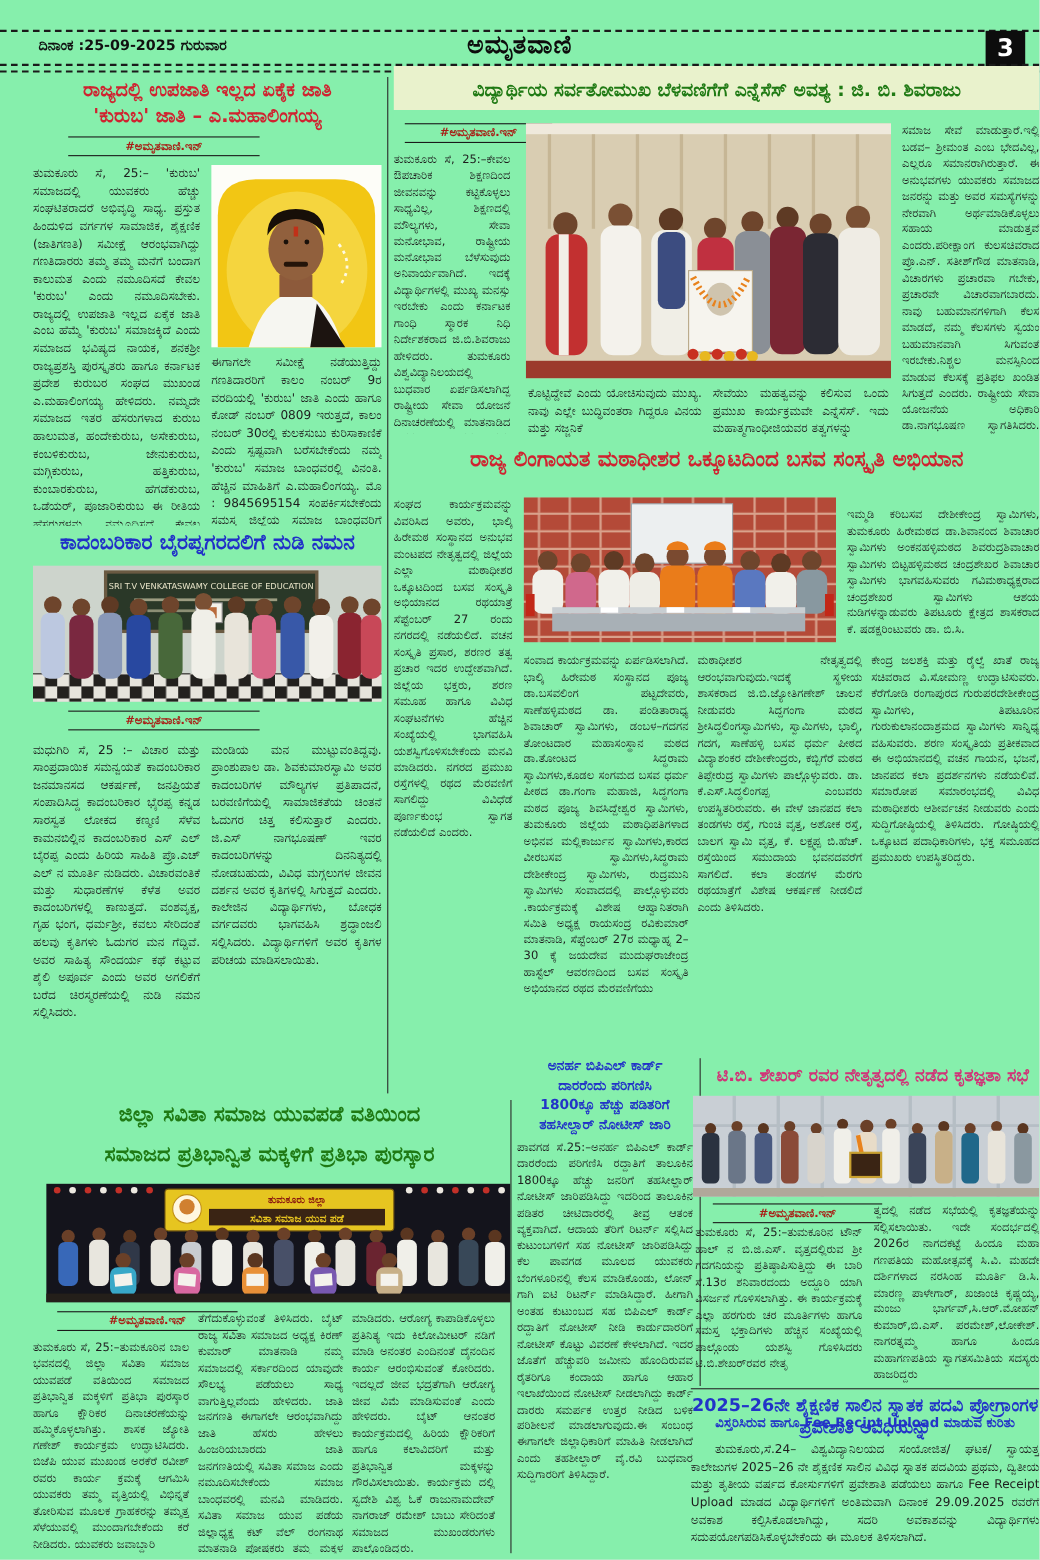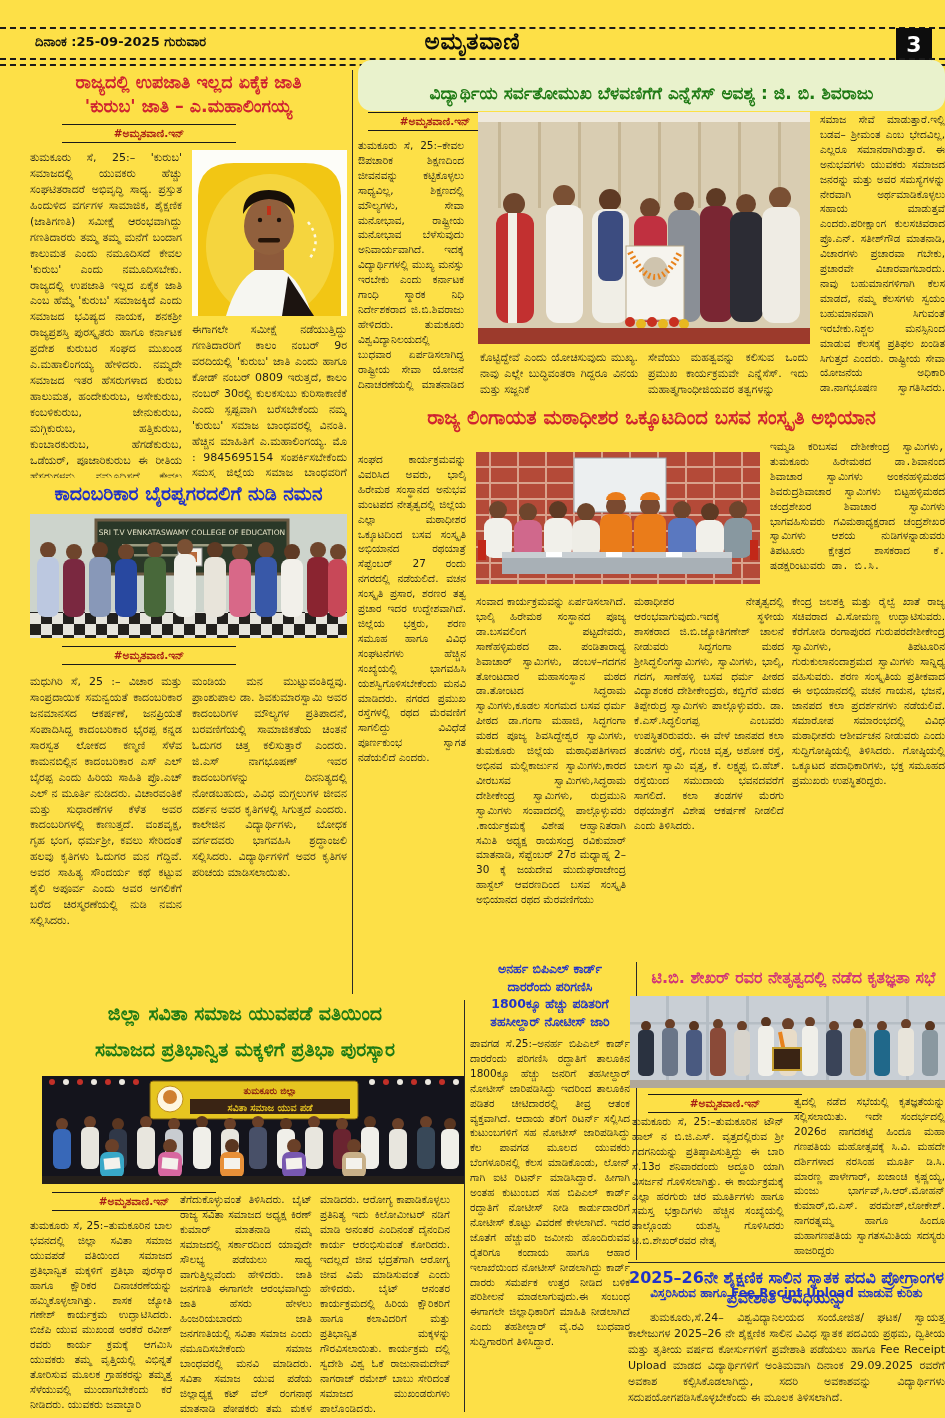--- a/index.html
+++ b/index.html
@@ -1,16 +1,16 @@
 <!DOCTYPE html>
 <html><head>
 <meta charset="utf-8">
 <style>
   html,body{margin:0;padding:0;background:#e8e8e8;}
-  .page{position:relative;width:945px;height:1418px;background:#fde047;overflow:hidden;
+  .page{position:relative;width:945px;height:1418px;background:#86efac;overflow:hidden;
         font-family:"DejaVu Sans","Liberation Sans",sans-serif;color:#151515;}
   .abs{position:absolute;}
   .dash{border-top:2.5px dashed #1a1a1a;height:0;}
   .dateline{font-size:13px;font-weight:bold;color:#111;}
   .masthead{font-size:23px;font-weight:bold;color:#0d0d0d;text-align:center;letter-spacing:1px;}
   .pagebox{background:#0d0d0d;color:#fff;font-size:22px;font-weight:bold;text-align:center;line-height:34px;}
   .tag{color:#a81d15;font-weight:bold;font-size:10.5px;text-align:center;
        border-top:1.5px solid #1a1a1a;border-bottom:1.5px solid #1a1a1a;padding:2px 2px;}
   .hl{font-weight:bold;text-align:center;line-height:1.25;}
   .hl-red{color:#cf2330;}
@@ -102,21 +102,21 @@
       <circle cx="308" cy="38" r="8" fill="#6e452c"></circle>
         <rect x="298" y="45" width="19" height="58" rx="8" fill="#c84858"></rect>
     </g>
   </svg>
   <div class="abs tag" style="left:62px;top:646px;width:170px;">#ಅಮೃತವಾಣಿ.ಇನ್</div>
   <div class="abs col" style="left:30px;top:674px;width:152px;height:320px;">ಮಧುಗಿರಿ ಸೆ, 25 :– ವಿಚಾರ ಮತ್ತು ಸಾಂಪ್ರದಾಯಿಕ ಸಮನ್ವಯತೆ ಕಾದಂಬರಿಕಾರ ಜನಮಾನಸದ ಆಕರ್ಷಣೆ, ಜನಪ್ರಿಯತೆ ಸಂಪಾದಿಸಿದ್ದ ಕಾದಂಬರಿಕಾರ ಭೈರಪ್ಪ ಕನ್ನಡ ಸಾರಸ್ವತ ಲೋಕದ ಕಣ್ಮಣಿ ಸೆಳೆವ ಕಾಮನಬಿಲ್ಲಿನ ಕಾದಂಬರಿಕಾರ ಎಸ್ ಎಲ್ ಬೈರಪ್ಪ ಎಂದು ಹಿರಿಯ ಸಾಹಿತಿ ಪ್ರೊ.ಎಚ್ ಎಲ್ ನ ಮೂರ್ತಿ ನುಡಿದರು. ವಿಚಾರವಂತಿಕೆ ಮತ್ತು ಸುಧಾರಣೆಗಳ ಕೆಳೆತ ಅವರ ಕಾದಂಬರಿಗಳಲ್ಲಿ ಕಾಣುತ್ತದೆ. ವಂಶವೃಕ್ಷ, ಗೃಹ ಭಂಗ, ಧರ್ಮಶ್ರೀ, ಕವಲು ಸೇರಿದಂತೆ ಹಲವು ಕೃತಿಗಳು ಓದುಗರ ಮನ ಗೆದ್ದಿವೆ. ಅವರ ಸಾಹಿತ್ಯ ಸೌಂದರ್ಯ ಕಥೆ ಕಟ್ಟುವ ಶೈಲಿ ಅಪೂರ್ವ ಎಂದು ಅವರ ಅಗಲಿಕೆಗೆ ಬರೆದ ಚಿರಸ್ಮರಣೆಯಲ್ಲಿ ನುಡಿ ನಮನ ಸಲ್ಲಿಸಿದರು.</div>
   <div class="abs col" style="left:192px;top:674px;width:155px;height:320px;">ಮಂಡಿಯ ಮನ ಮುಟ್ಟುವಂತಿದ್ದವು. ಪ್ರಾಂಶುಪಾಲ ಡಾ. ಶಿವಕುಮಾರಸ್ವಾಮಿ ಅವರ ಕಾದಂಬರಿಗಳ ಮೌಲ್ಯಗಳ ಪ್ರತಿಪಾದನೆ, ಬರವಣಿಗೆಯಲ್ಲಿ ಸಾಮಾಜಿಕತೆಯ ಚಿಂತನೆ ಓದುಗರ ಚಿತ್ತ ಕಲಿಸುತ್ತಾರೆ ಎಂದರು. ಜಿ.ಎಸ್ ನಾಗಭೂಷಣ್ ಇವರ ಕಾದಂಬರಿಗಳನ್ನು ದಿನನಿತ್ಯದಲ್ಲಿ ನೋಡಬಹುದು, ವಿವಿಧ ಮಗ್ಗಲುಗಳ ಜೀವನ ದರ್ಶನ ಅವರ ಕೃತಿಗಳಲ್ಲಿ ಸಿಗುತ್ತದೆ ಎಂದರು. ಕಾಲೇಜಿನ ವಿದ್ಯಾರ್ಥಿಗಳು, ಬೋಧಕ ವರ್ಗದವರು ಭಾಗವಹಿಸಿ ಶ್ರದ್ಧಾಂಜಲಿ ಸಲ್ಲಿಸಿದರು. ವಿದ್ಯಾರ್ಥಿಗಳಿಗೆ ಅವರ ಕೃತಿಗಳ ಪರಿಚಯ ಮಾಡಿಸಲಾಯಿತು.</div>
 
   <div class="abs vrule" style="left:352px;top:70px;height:924px;"></div>
 
-  <div class="abs greenband hl hl-green" style="left:358px;top:60px;width:587px;height:28px;font-size:17px;padding-top:23px;border-radius:14px;">ವಿದ್ಯಾರ್ಥಿಯ ಸರ್ವತೋಮುಖ ಬೆಳವಣಿಗೆಗೆ ಎನ್ನೆಸೆಸ್ ಅವಶ್ಯ : ಜಿ. ಬಿ. ಶಿವರಾಜು</div>
+  <div class="abs greenband hl hl-green" style="left:358px;top:60px;width:587px;height:28px;font-size:17px;padding-top:12px;">ವಿದ್ಯಾರ್ಥಿಯ ಸರ್ವತೋಮುಖ ಬೆಳವಣಿಗೆಗೆ ಎನ್ನೆಸೆಸ್ ಅವಶ್ಯ : ಜಿ. ಬಿ. ಶಿವರಾಜು</div>
   <div class="abs tag" style="left:368px;top:112px;width:130px;">#ಅಮೃತವಾಣಿ.ಇನ್</div>
   <div class="abs col col-sm" style="left:358px;top:138px;width:106px;height:256px;">ತುಮಕೂರು ಸೆ, 25:–ಕೇವಲ ಔಪಚಾರಿಕ ಶಿಕ್ಷಣದಿಂದ ಜೀವನವನ್ನು ಕಟ್ಟಿಕೊಳ್ಳಲು ಸಾಧ್ಯವಿಲ್ಲ, ಶಿಕ್ಷಣದಲ್ಲಿ ಮೌಲ್ಯಗಳು, ಸೇವಾ ಮನೋಭಾವ, ರಾಷ್ಟ್ರೀಯ ಮನೋಭಾವ ಬೆಳೆಸುವುದು ಅನಿವಾರ್ಯವಾಗಿದೆ. ಇದಕ್ಕೆ ವಿದ್ಯಾರ್ಥಿಗಳಲ್ಲಿ ಮುಖ್ಯ ಮನಸ್ಸು ಇರಬೇಕು ಎಂದು ಕರ್ನಾಟಕ ಗಾಂಧಿ ಸ್ಮಾರಕ ನಿಧಿ ನಿರ್ದೇಶಕರಾದ ಜಿ.ಬಿ.ಶಿವರಾಜು ಹೇಳಿದರು. ತುಮಕೂರು ವಿಶ್ವವಿದ್ಯಾನಿಲಯದಲ್ಲಿ ಬುಧವಾರ ಏರ್ಪಡಿಸಲಾಗಿದ್ದ ರಾಷ್ಟ್ರೀಯ ಸೇವಾ ಯೋಜನೆ ದಿನಾಚರಣೆಯಲ್ಲಿ ಮಾತನಾಡಿದ ಅವರು, ವಿದ್ಯಾರ್ಥಿಗಳು ಉತ್ತಮ ನಡವಳಿಕೆ ಕಲಿಯಲು ಎನ್ನೆಸೆಸ್ ಉತ್ತಮ ವೇದಿಕೆಯಾಗಿದ್ದು ಇದು ಯಾವುದೇ ಶಾಲೆ ಇಲ್ಲದೆ ಕಲಿಸುವ ಕಲಿಕೆಯಾಗಿದೆ ಎಂದರು. ಸಮಾಜ ನಮಗೆ ಕೊಟ್ಟಿರುವುದಕ್ಕೆ ನಾವು ಏನು ಕೊಡುಗೆಗಳಿಗೆ ಪ್ರತಿಯಾಗಿ ಸೇವೆ ಸಲ್ಲಿಸಬೇಕು ಎಂದರು.</div>
   <svg class="abs" style="left:478px;top:112px;" width="332" height="232" viewBox="0 0 332 232">
     <rect width="332" height="232" fill="#d9cdb2"></rect>
     <rect width="332" height="10" fill="#efe9dc"></rect>
     <g opacity="0.55">
       <rect x="20" y="10" width="3" height="86" fill="#b7a57f"></rect>
         <rect x="60" y="10" width="3" height="86" fill="#b7a57f"></rect>
       <rect x="100" y="10" width="3" height="86" fill="#b7a57f"></rect>
         <rect x="140" y="10" width="3" height="86" fill="#b7a57f"></rect>
@@ -197,21 +197,21 @@
         <rect x="248" y="66" width="28" height="40" rx="9" fill="#8898a0"></rect>
     </g>
     <rect x="2" y="88" width="8" height="20" fill="#c22818"></rect>
       <rect x="274" y="88" width="8" height="20" fill="#c22818"></rect>
     <rect x="26" y="100" width="230" height="6" fill="#c8ced2"></rect>
     <rect x="26" y="106" width="230" height="16" fill="#a8b0b6"></rect>
     <rect x="70" y="100" width="16" height="5" fill="#fff"></rect>
       <rect x="130" y="100" width="16" height="5" fill="#fff"></rect>
       <rect x="190" y="100" width="16" height="5" fill="#fff"></rect>
   </svg>
-  <div class="abs col col-sm" style="left:770px;top:440px;width:175px;height:136px;font-family:Liberation Mono, monospace;">ಇಮ್ಮಡಿ ಕರಿಬಸವ ದೇಶೀಕೇಂದ್ರ ಸ್ವಾಮಿಗಳು, ತುಮಕೂರು ಹಿರೇಮಠದ ಡಾ.ಶಿವಾನಂದ ಶಿವಾಚಾರ ಸ್ವಾಮಿಗಳು ಅಂಕನಹಳ್ಳಿಮಠದ ಶಿವರುದ್ರಶಿವಾಚಾರ ಸ್ವಾಮಿಗಳು ಬಿಟ್ಟಹಳ್ಳಿಮಠದ ಚಂದ್ರಶೇಖರ ಶಿವಾಚಾರ ಸ್ವಾಮಿಗಳು ಭಾಗವಹಿಸುವರು ಗವಿಮಠಾಧ್ಯಕ್ಷರಾದ ಚಂದ್ರಶೇಖರ ಸ್ವಾಮಿಗಳು ಆಶಯ ನುಡಿಗಳನ್ನಾಡುವರು ತಿಪಟೂರು ಕ್ಷೇತ್ರದ ಶಾಸಕರಾದ ಕೆ. ಷಡಕ್ಷರಿಂಟುವರು ಡಾ. ಬಿ.ಸಿ.</div>
+  <div class="abs col col-sm" style="left:770px;top:461px;width:175px;height:136px;">ಇಮ್ಮಡಿ ಕರಿಬಸವ ದೇಶೀಕೇಂದ್ರ ಸ್ವಾಮಿಗಳು, ತುಮಕೂರು ಹಿರೇಮಠದ ಡಾ.ಶಿವಾನಂದ ಶಿವಾಚಾರ ಸ್ವಾಮಿಗಳು ಅಂಕನಹಳ್ಳಿಮಠದ ಶಿವರುದ್ರಶಿವಾಚಾರ ಸ್ವಾಮಿಗಳು ಬಿಟ್ಟಹಳ್ಳಿಮಠದ ಚಂದ್ರಶೇಖರ ಶಿವಾಚಾರ ಸ್ವಾಮಿಗಳು ಭಾಗವಹಿಸುವರು ಗವಿಮಠಾಧ್ಯಕ್ಷರಾದ ಚಂದ್ರಶೇಖರ ಸ್ವಾಮಿಗಳು ಆಶಯ ನುಡಿಗಳನ್ನಾಡುವರು ತಿಪಟೂರು ಕ್ಷೇತ್ರದ ಶಾಸಕರಾದ ಕೆ. ಷಡಕ್ಷರಿಂಟುವರು ಡಾ. ಬಿ.ಸಿ.</div>
   <div class="abs col col-sm" style="left:476px;top:594px;width:150px;height:356px;">ಸಂವಾದ ಕಾರ್ಯಕ್ರಮವನ್ನು ಏರ್ಪಡಿಸಲಾಗಿದೆ. ಭಾಲ್ಕಿ ಹಿರೇಮಠ ಸಂಸ್ಥಾನದ ಪೂಜ್ಯ ಡಾ.ಬಸವಲಿಂಗ ಪಟ್ಟದೇವರು, ಸಾಣೆಹಳ್ಳಿಮಠದ ಡಾ. ಪಂಡಿತಾರಾಧ್ಯ ಶಿವಾಚಾರ್ ಸ್ವಾಮಿಗಳು, ಡಂಬಳ–ಗದಗನ ತೋಂಟದಾರ ಮಹಾಸಂಸ್ಥಾನ ಮಠದ ಡಾ.ತೋಂಟದ ಸಿದ್ಧರಾಮ ಸ್ವಾಮಿಗಳು,ಕೂಡಲ ಸಂಗಮದ ಬಸವ ಧರ್ಮ ಪೀಠದ ಡಾ.ಗಂಗಾ ಮಹಾಜಿ, ಸಿದ್ಧಗಂಗಾ ಮಠದ ಪೂಜ್ಯ ಶಿವಸಿದ್ದೇಶ್ವರ ಸ್ವಾಮಿಗಳು, ತುಮಕೂರು ಜಿಲ್ಲೆಯ ಮಠಾಧಿಪತಿಗಳಾದ ಅಭಿನವ ಮಲ್ಲಿಕಾರ್ಜುನ ಸ್ವಾಮಿಗಳು,ಕಾರದ ವೀರಬಸವ ಸ್ವಾಮಿಗಳು,ಸಿದ್ಧರಾಮ ದೇಶೀಕೇಂದ್ರ ಸ್ವಾಮಿಗಳು, ರುದ್ರಮುನಿ ಸ್ವಾಮಿಗಳು ಸಂವಾದದಲ್ಲಿ ಪಾಲ್ಗೊಳ್ಳುವರು .ಕಾರ್ಯಕ್ರಮಕ್ಕೆ ವಿಶೇಷ ಆಹ್ವಾನಿತರಾಗಿ ಸಮಿತಿ ಅಧ್ಯಕ್ಷ ರಾಯಸಂದ್ರ ರವಿಕುಮಾರ್ ಮಾತನಾಡಿ, ಸೆಪ್ಟೆಂಬರ್ 27ರ ಮಧ್ಯಾಹ್ನ 2–30 ಕ್ಕೆ ಜಯದೇವ ಮುದುಘರಾಜೇಂದ್ರ ಹಾಸ್ಟೆಲ್ ಆವರಣದಿಂದ ಬಸವ ಸಂಸ್ಕೃತಿ ಅಭಿಯಾನದ ರಥದ ಮೆರವಣಿಗೆಯು</div>
   <div class="abs col col-sm" style="left:634px;top:594px;width:150px;height:356px;">ಮಠಾಧೀಶರ ನೇತೃತ್ವದಲ್ಲಿ ಆರಂಭವಾಗುವುದು.ಇದಕ್ಕೆ ಸ್ಥಳೀಯ ಶಾಸಕರಾದ ಜಿ.ಬಿ.ಜ್ಯೋತಿಗಣೇಶ್ ಚಾಲನೆ ನೀಡುವರು ಸಿದ್ದಗಂಗಾ ಮಠದ ಶ್ರೀಸಿದ್ಧಲಿಂಗಸ್ವಾಮಿಗಳು, ಸ್ವಾಮಿಗಳು, ಭಾಲ್ಕಿ, ಗದಗ, ಸಾಣೆಹಳ್ಳಿ ಬಸವ ಧರ್ಮ ಪೀಠದ ವಿದ್ಯಾಶಂಕರ ದೇಶೀಕೇಂದ್ರರು, ಕಬ್ಬಿಗೆರೆ ಮಠದ ತಿಪ್ಪೇರುದ್ರ ಸ್ವಾಮಿಗಳು ಪಾಲ್ಗೊಳ್ಳುವರು. ಡಾ. ಕೆ.ಎಸ್.ಸಿದ್ಧಲಿಂಗಪ್ಪ ಎಂಬವರು ಉಪಸ್ಥಿತರಿರುವರು. ಈ ವೇಳೆ ಜಾನಪದ ಕಲಾ ತಂಡಗಳು ರಸ್ತೆ, ಗುಂಚಿ ವೃತ್ತ, ಅಶೋಕ ರಸ್ತೆ, ಬಾಲಗ ಸ್ವಾಮಿ ವೃತ್ತ, ಕೆ. ಲಕ್ಷ್ಮಪ್ಪ ಬಿ.ಹೆಚ್. ರಸ್ತೆಯಿಂದ ಸಮುದಾಯ ಭವನದವರೆಗೆ ಸಾಗಲಿದೆ. ಕಲಾ ತಂಡಗಳ ಮೆರಗು ರಥಯಾತ್ರೆಗೆ ವಿಶೇಷ ಆಕರ್ಷಣೆ ನೀಡಲಿದೆ ಎಂದು ತಿಳಿಸಿದರು.</div>
   <div class="abs col col-sm" style="left:792px;top:594px;width:153px;height:356px;">ಕೇಂದ್ರ ಜಲಶಕ್ತಿ ಮತ್ತು ರೈಲ್ವೆ ಖಾತೆ ರಾಜ್ಯ ಸಚಿವರಾದ ವಿ.ಸೋಮಣ್ಣ ಉದ್ಘಾಟಿಸುವರು. ಕೆರೆಗೋಡಿ ರಂಗಾಪುರದ ಗುರುಪರದೇಶೀಕೇಂದ್ರ ಸ್ವಾಮಿಗಳು, ತಿಪಟೂರಿನ ಗುರುಕುಲಾನಂದಾಶ್ರಮದ ಸ್ವಾಮಿಗಳು ಸಾನ್ನಿಧ್ಯ ವಹಿಸುವರು. ಶರಣ ಸಂಸ್ಕೃತಿಯ ಪ್ರತೀಕವಾದ ಈ ಅಭಿಯಾನದಲ್ಲಿ ವಚನ ಗಾಯನ, ಭಜನೆ, ಜಾನಪದ ಕಲಾ ಪ್ರದರ್ಶನಗಳು ನಡೆಯಲಿವೆ. ಸಮಾರೋಪ ಸಮಾರಂಭದಲ್ಲಿ ವಿವಿಧ ಮಠಾಧೀಶರು ಆಶೀರ್ವಚನ ನೀಡುವರು ಎಂದು ಸುದ್ದಿಗೋಷ್ಠಿಯಲ್ಲಿ ತಿಳಿಸಿದರು. ಗೋಷ್ಠಿಯಲ್ಲಿ ಒಕ್ಕೂಟದ ಪದಾಧಿಕಾರಿಗಳು, ಭಕ್ತ ಸಮೂಹದ ಪ್ರಮುಖರು ಉಪಸ್ಥಿತರಿದ್ದರು.</div>
 
   <div class="abs hl hl-green" style="left:30px;top:1038px;width:430px;font-size:19px;">ಸಮಾಜದ ಪ್ರತಿಭಾನ್ವಿತ ಮಕ್ಕಳಿಗೆ ಪ್ರತಿಭಾ ಪುರಸ್ಕಾರ</div>
   <div class="abs hl hl-green" style="left:30px;top:1002px;width:430px;font-size:19px;">ಜಿಲ್ಲಾ ಸವಿತಾ ಸಮಾಜ ಯುವಪಡೆ ವತಿಯಿಂದ</div>
   <svg class="abs" style="left:42px;top:1076px;" width="422" height="108" viewBox="0 0 422 108">
     <rect width="422" height="108" fill="#14141c"></rect>
     <g>
       <circle cx="10" cy="6" r="3" fill="#c23028"></circle>

